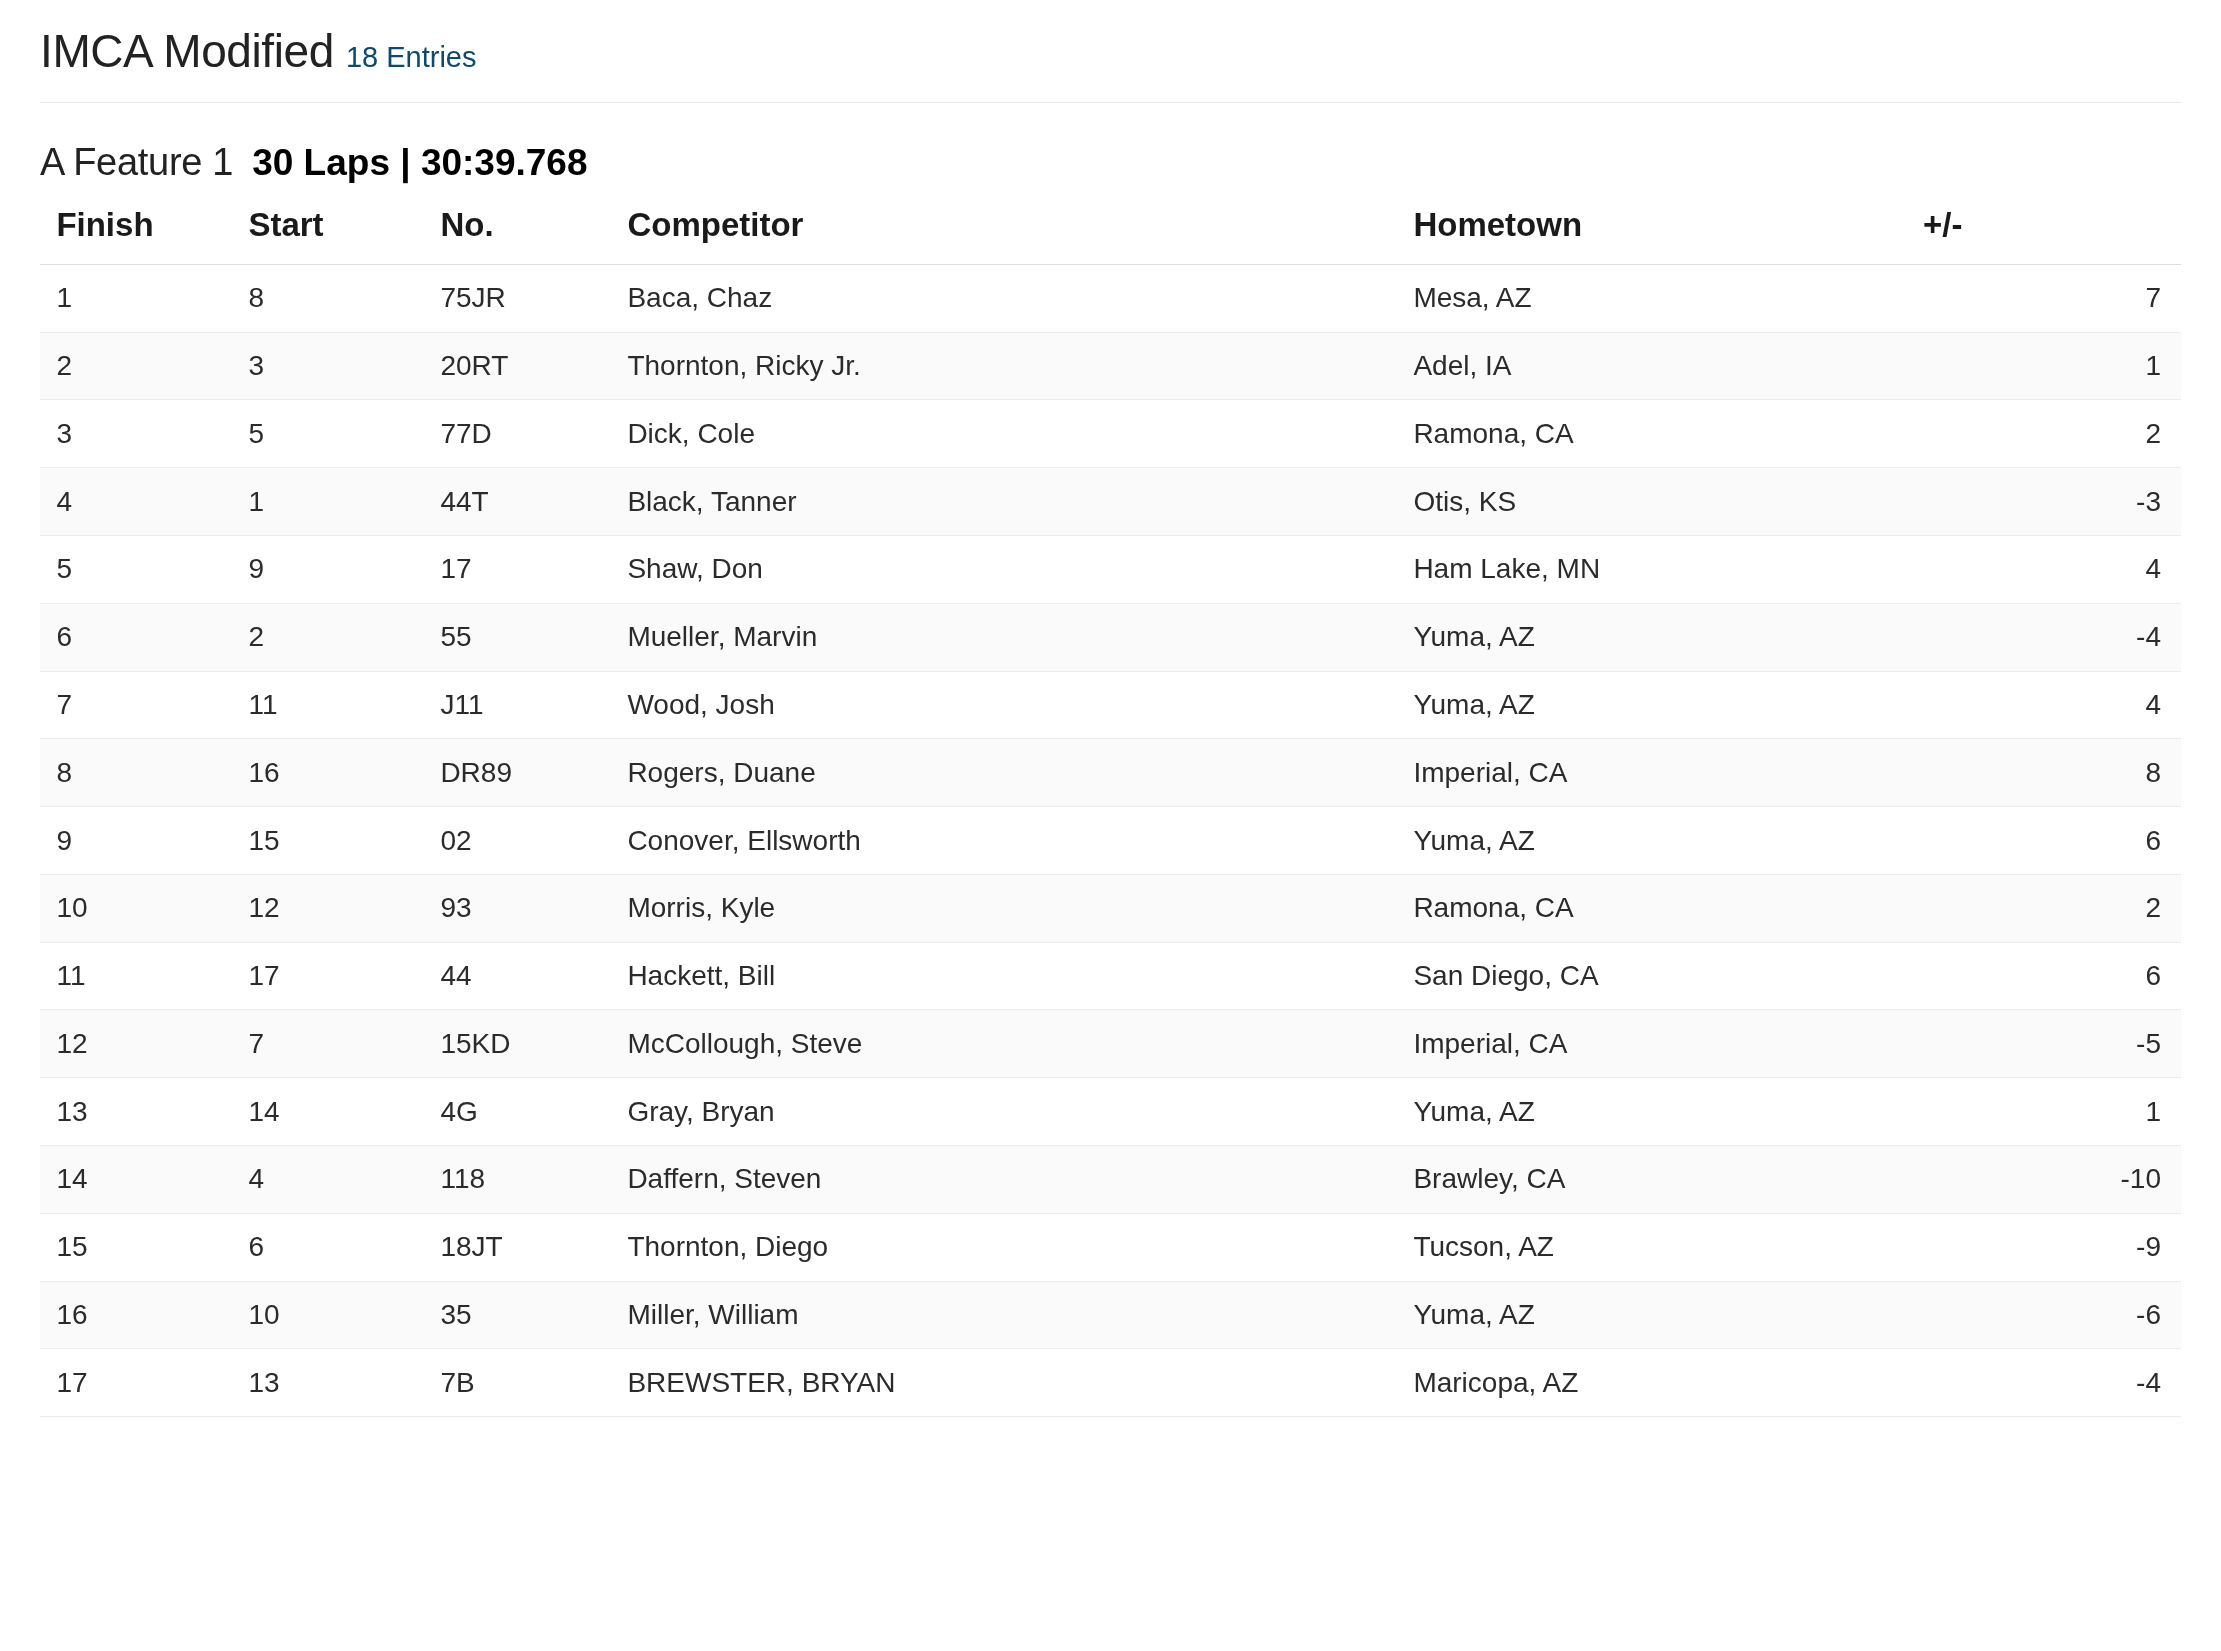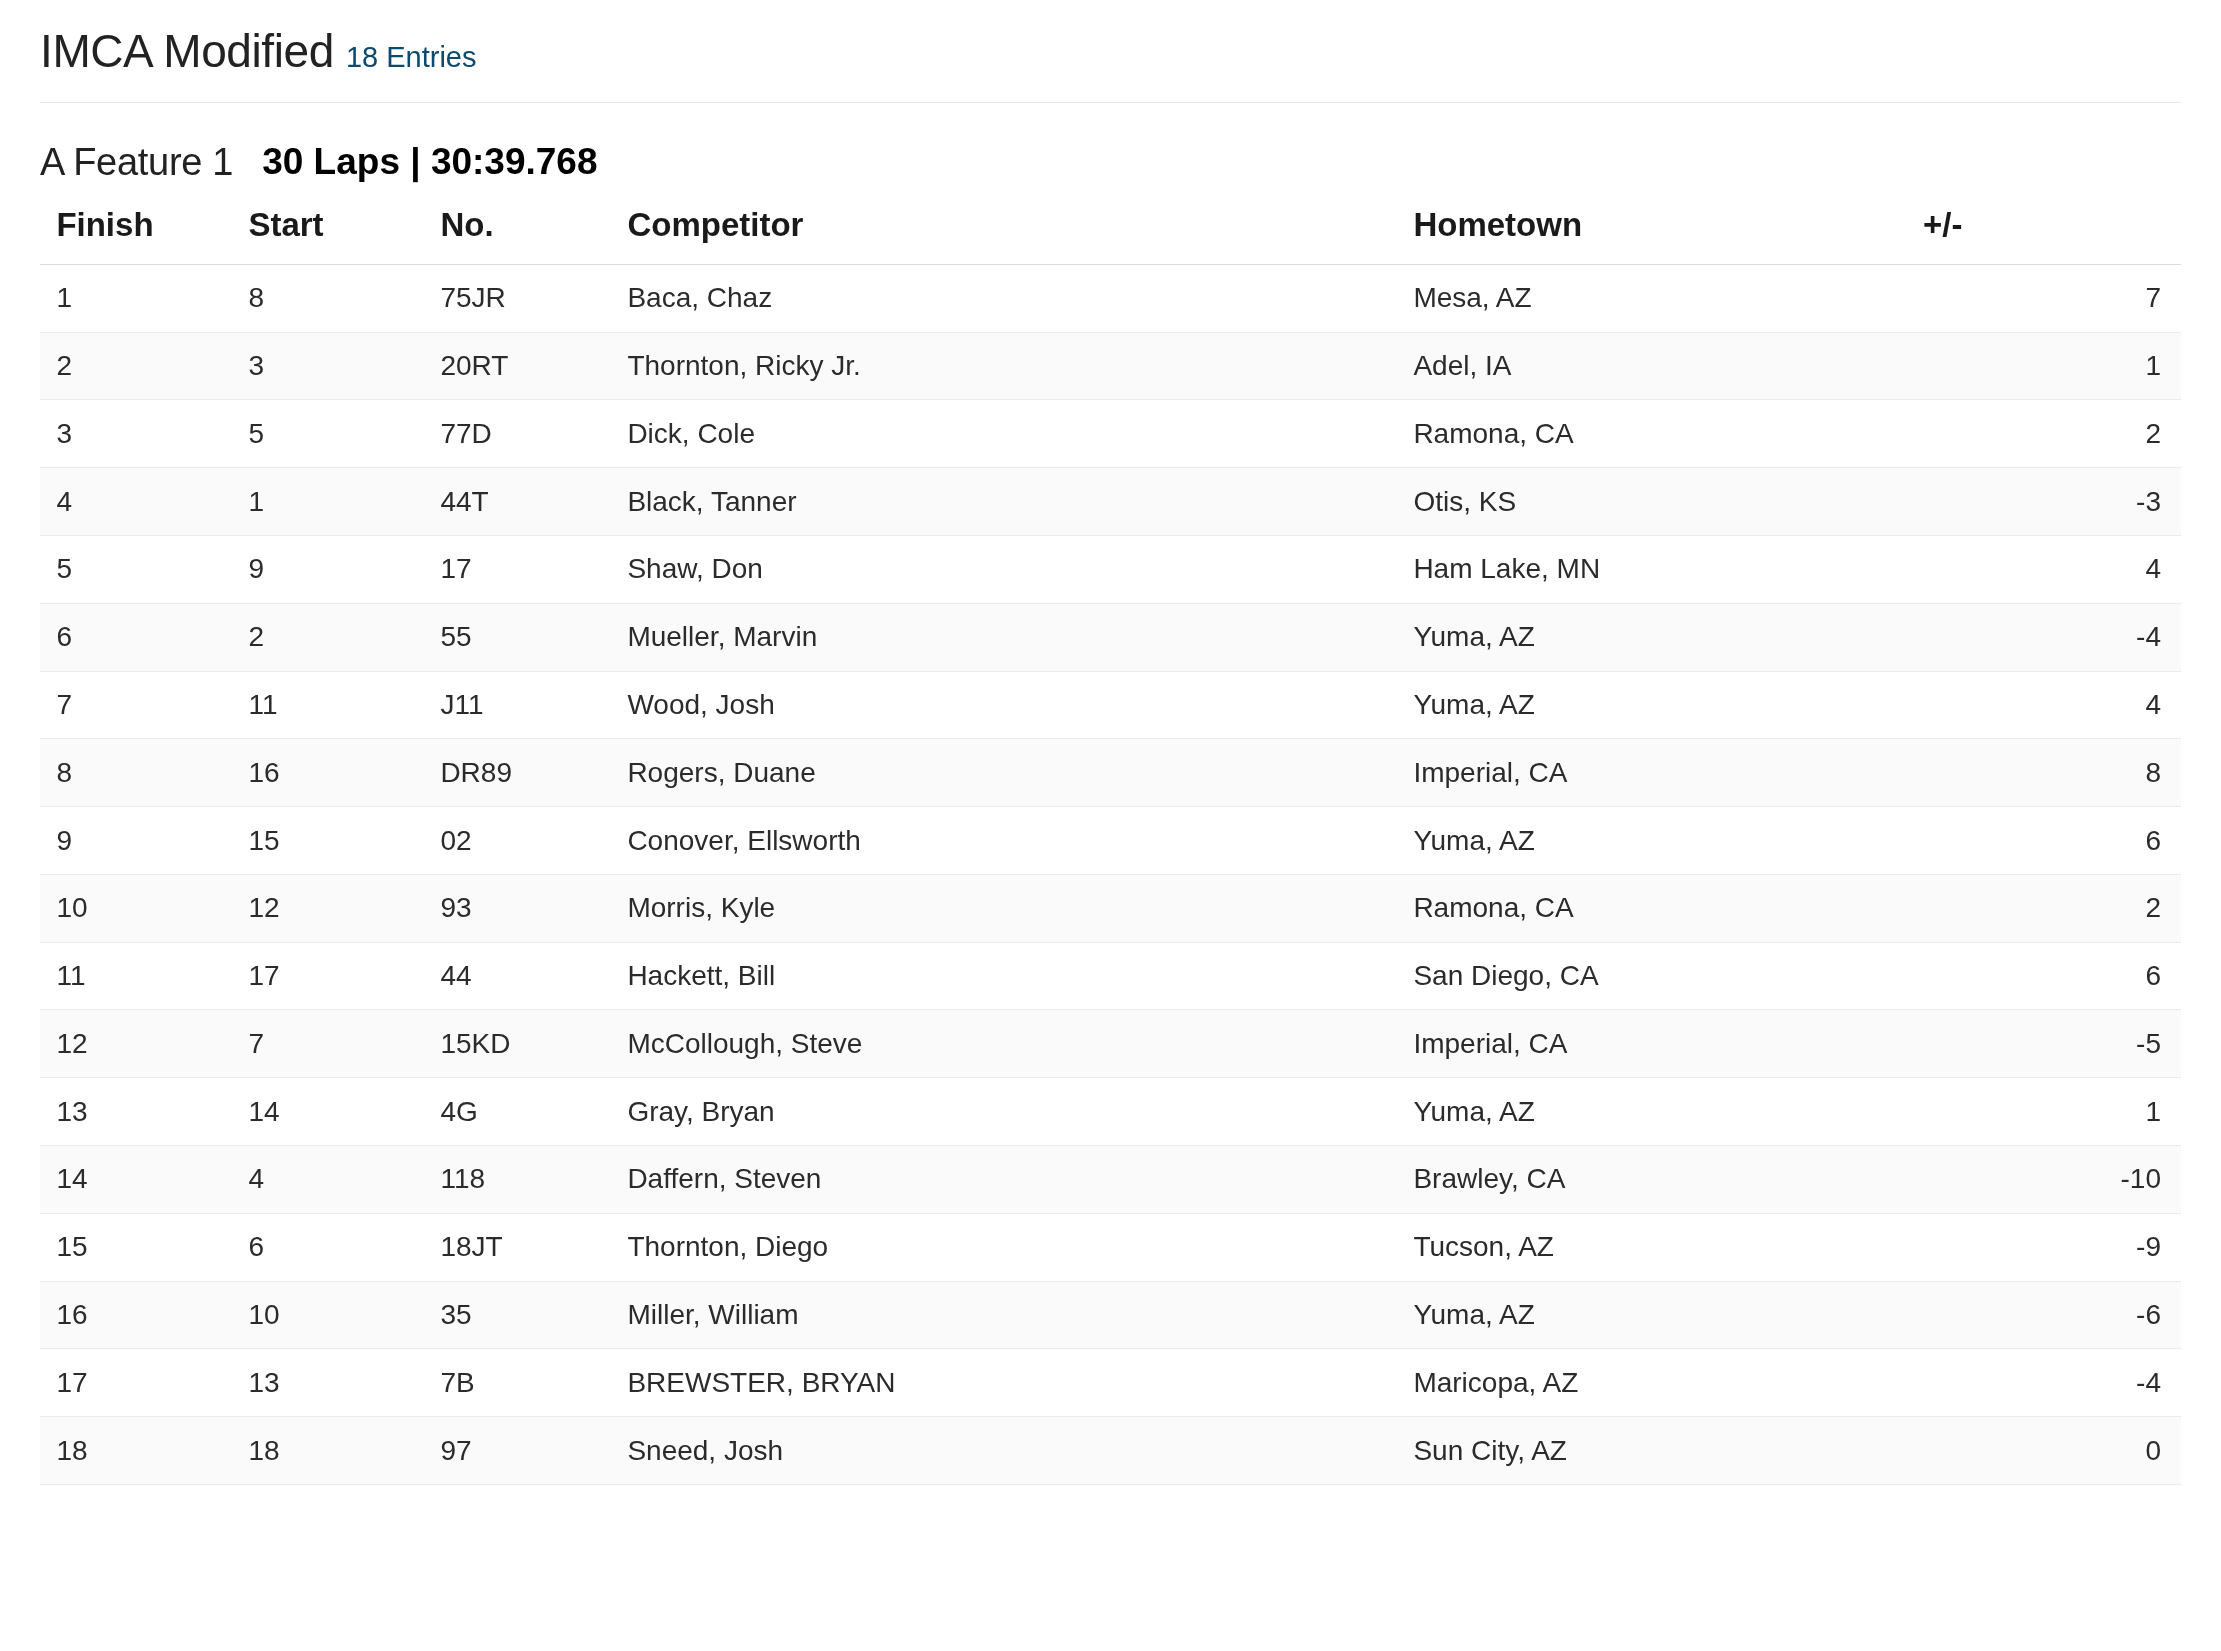--- a/index.html
+++ b/index.html
@@ -29,22 +29,22 @@
     color: #222222;
     letter-spacing: -0.4px;
   }
   .class-entries {
     font-size: 29px;
     font-weight: 400;
     color: #0c4a6e;
   }
   .feature-header {
     display: flex;
-    align-items: flex-start;
-    gap: 29px;
+    align-items: center;
+    gap: 19px;
     margin-top: 38px;
     margin-bottom: 16.4px;
   }
   .feature-title {
     font-size: 38px;
     font-weight: 400;
     color: #222222;
     letter-spacing: -0.3px;
   }
   .feature-sub {
@@ -243,25 +243,17 @@
           <td class="col-plus">-6</td>
         </tr>
         <tr>
           <td class="col-finish">17</td>
           <td class="col-start">13</td>
           <td class="col-no">7B</td>
           <td class="col-comp">BREWSTER, BRYAN</td>
           <td class="col-town">Maricopa, AZ</td>
           <td class="col-plus">-4</td>
         </tr>
-        <tr>
-          <td class="col-finish">18</td>
-          <td class="col-start">18</td>
-          <td class="col-no">97</td>
-          <td class="col-comp">Sneed, Josh</td>
-          <td class="col-town">Sun City, AZ</td>
-          <td class="col-plus">0</td>
-        </tr>
       </tbody>
   </table>
 
 </div>
 
 
 </body></html>

